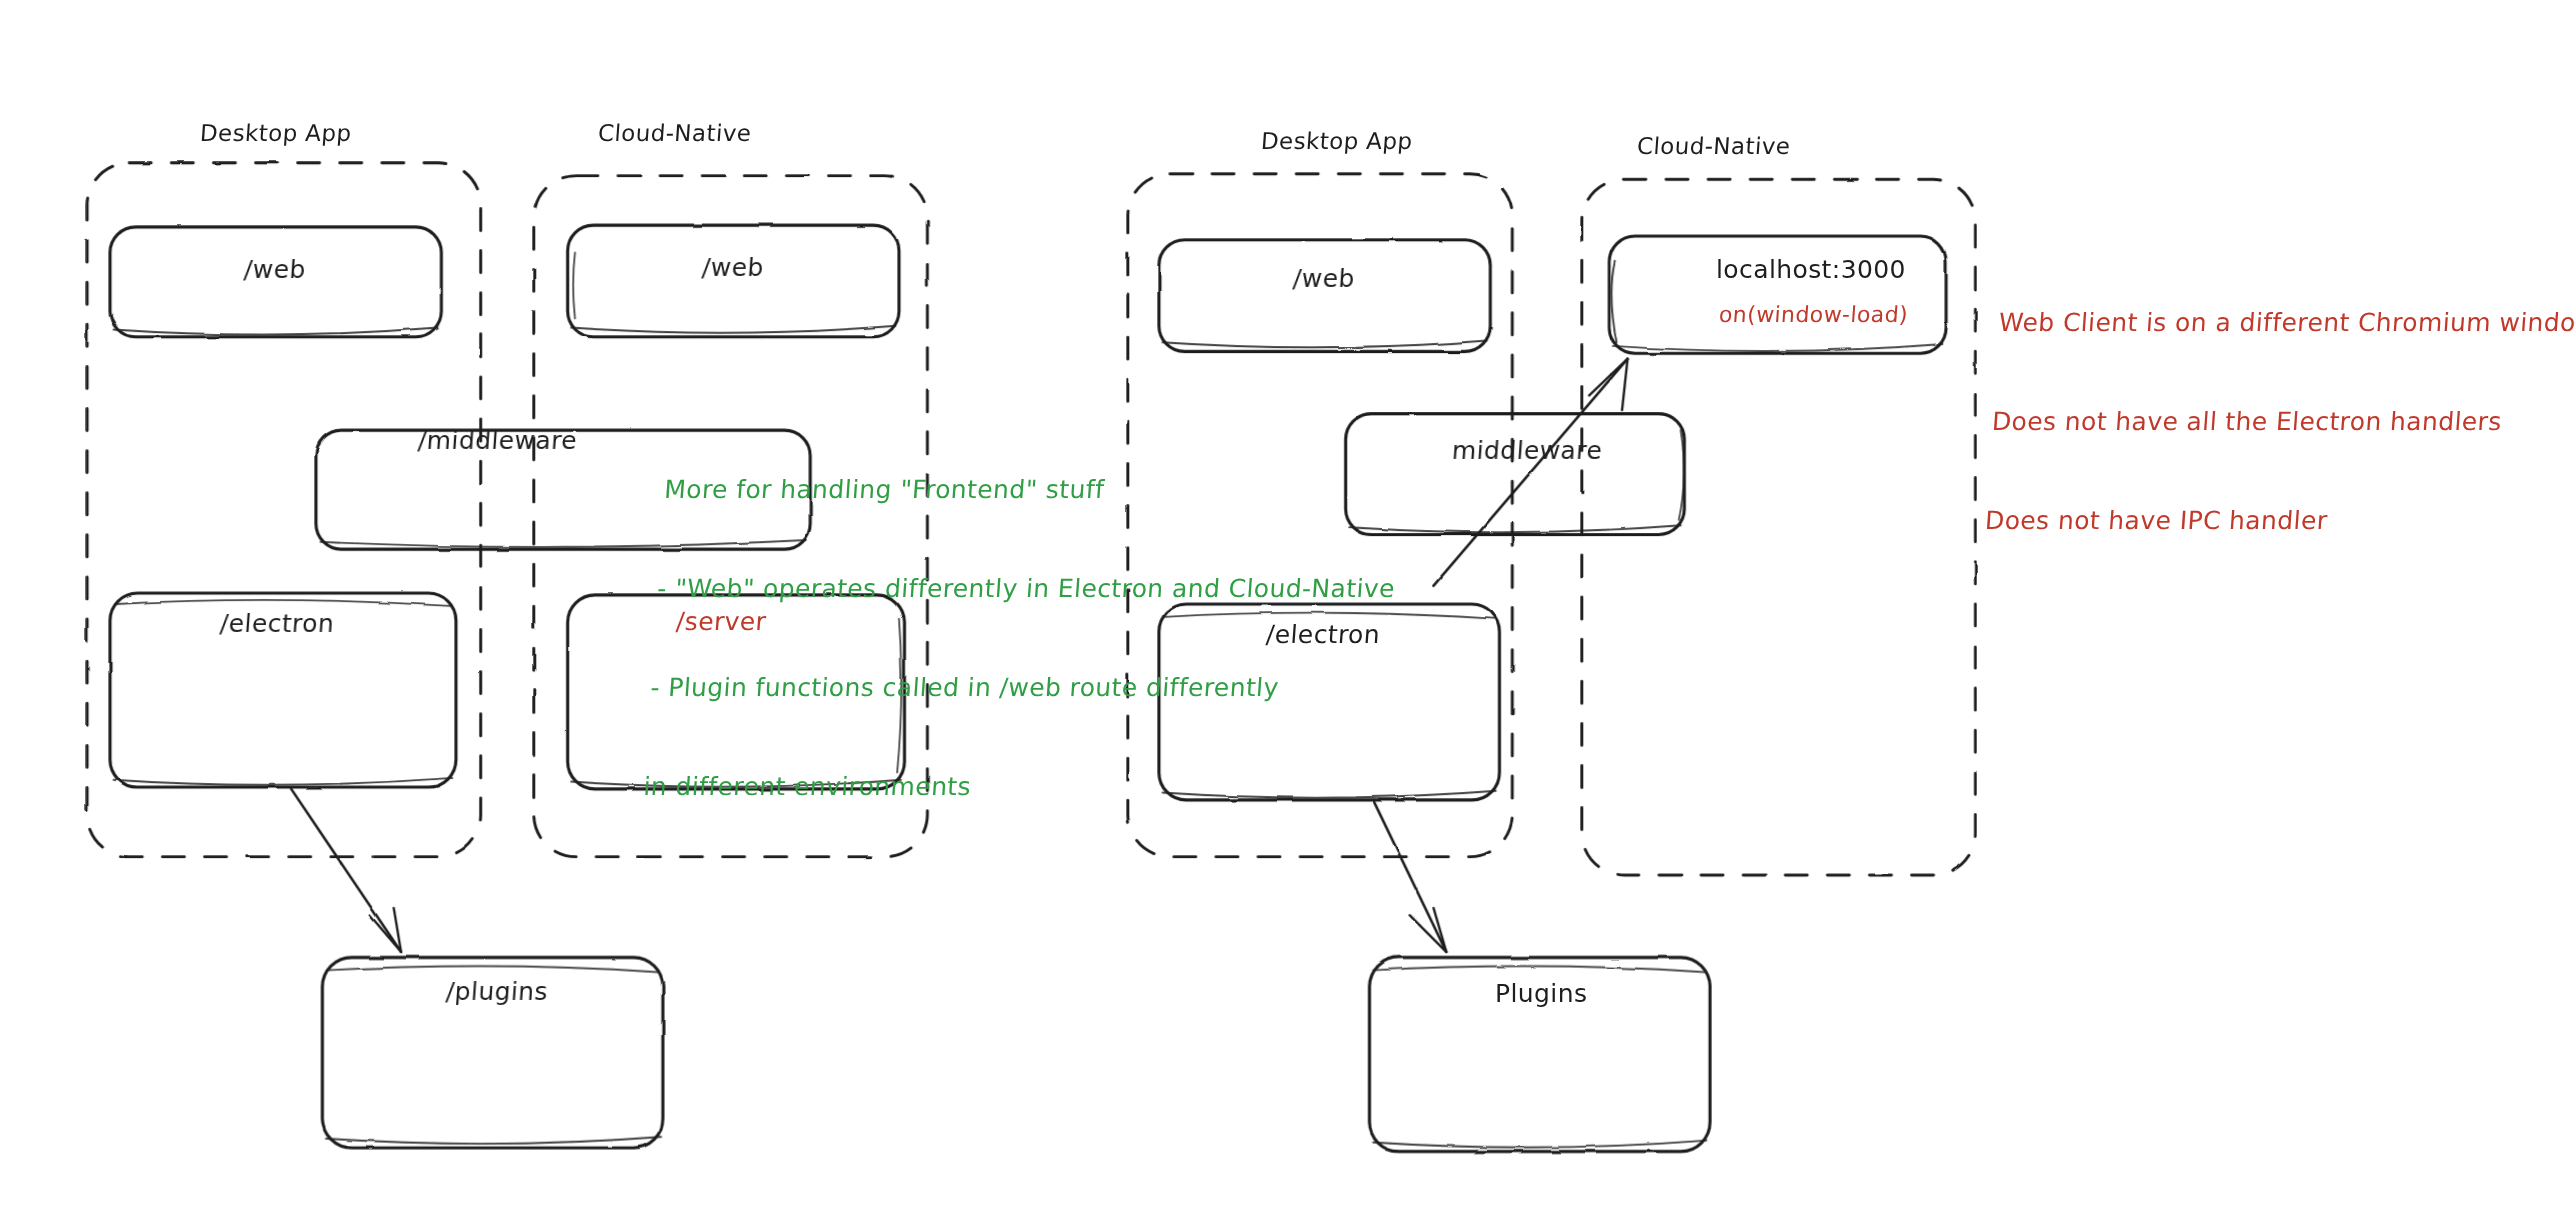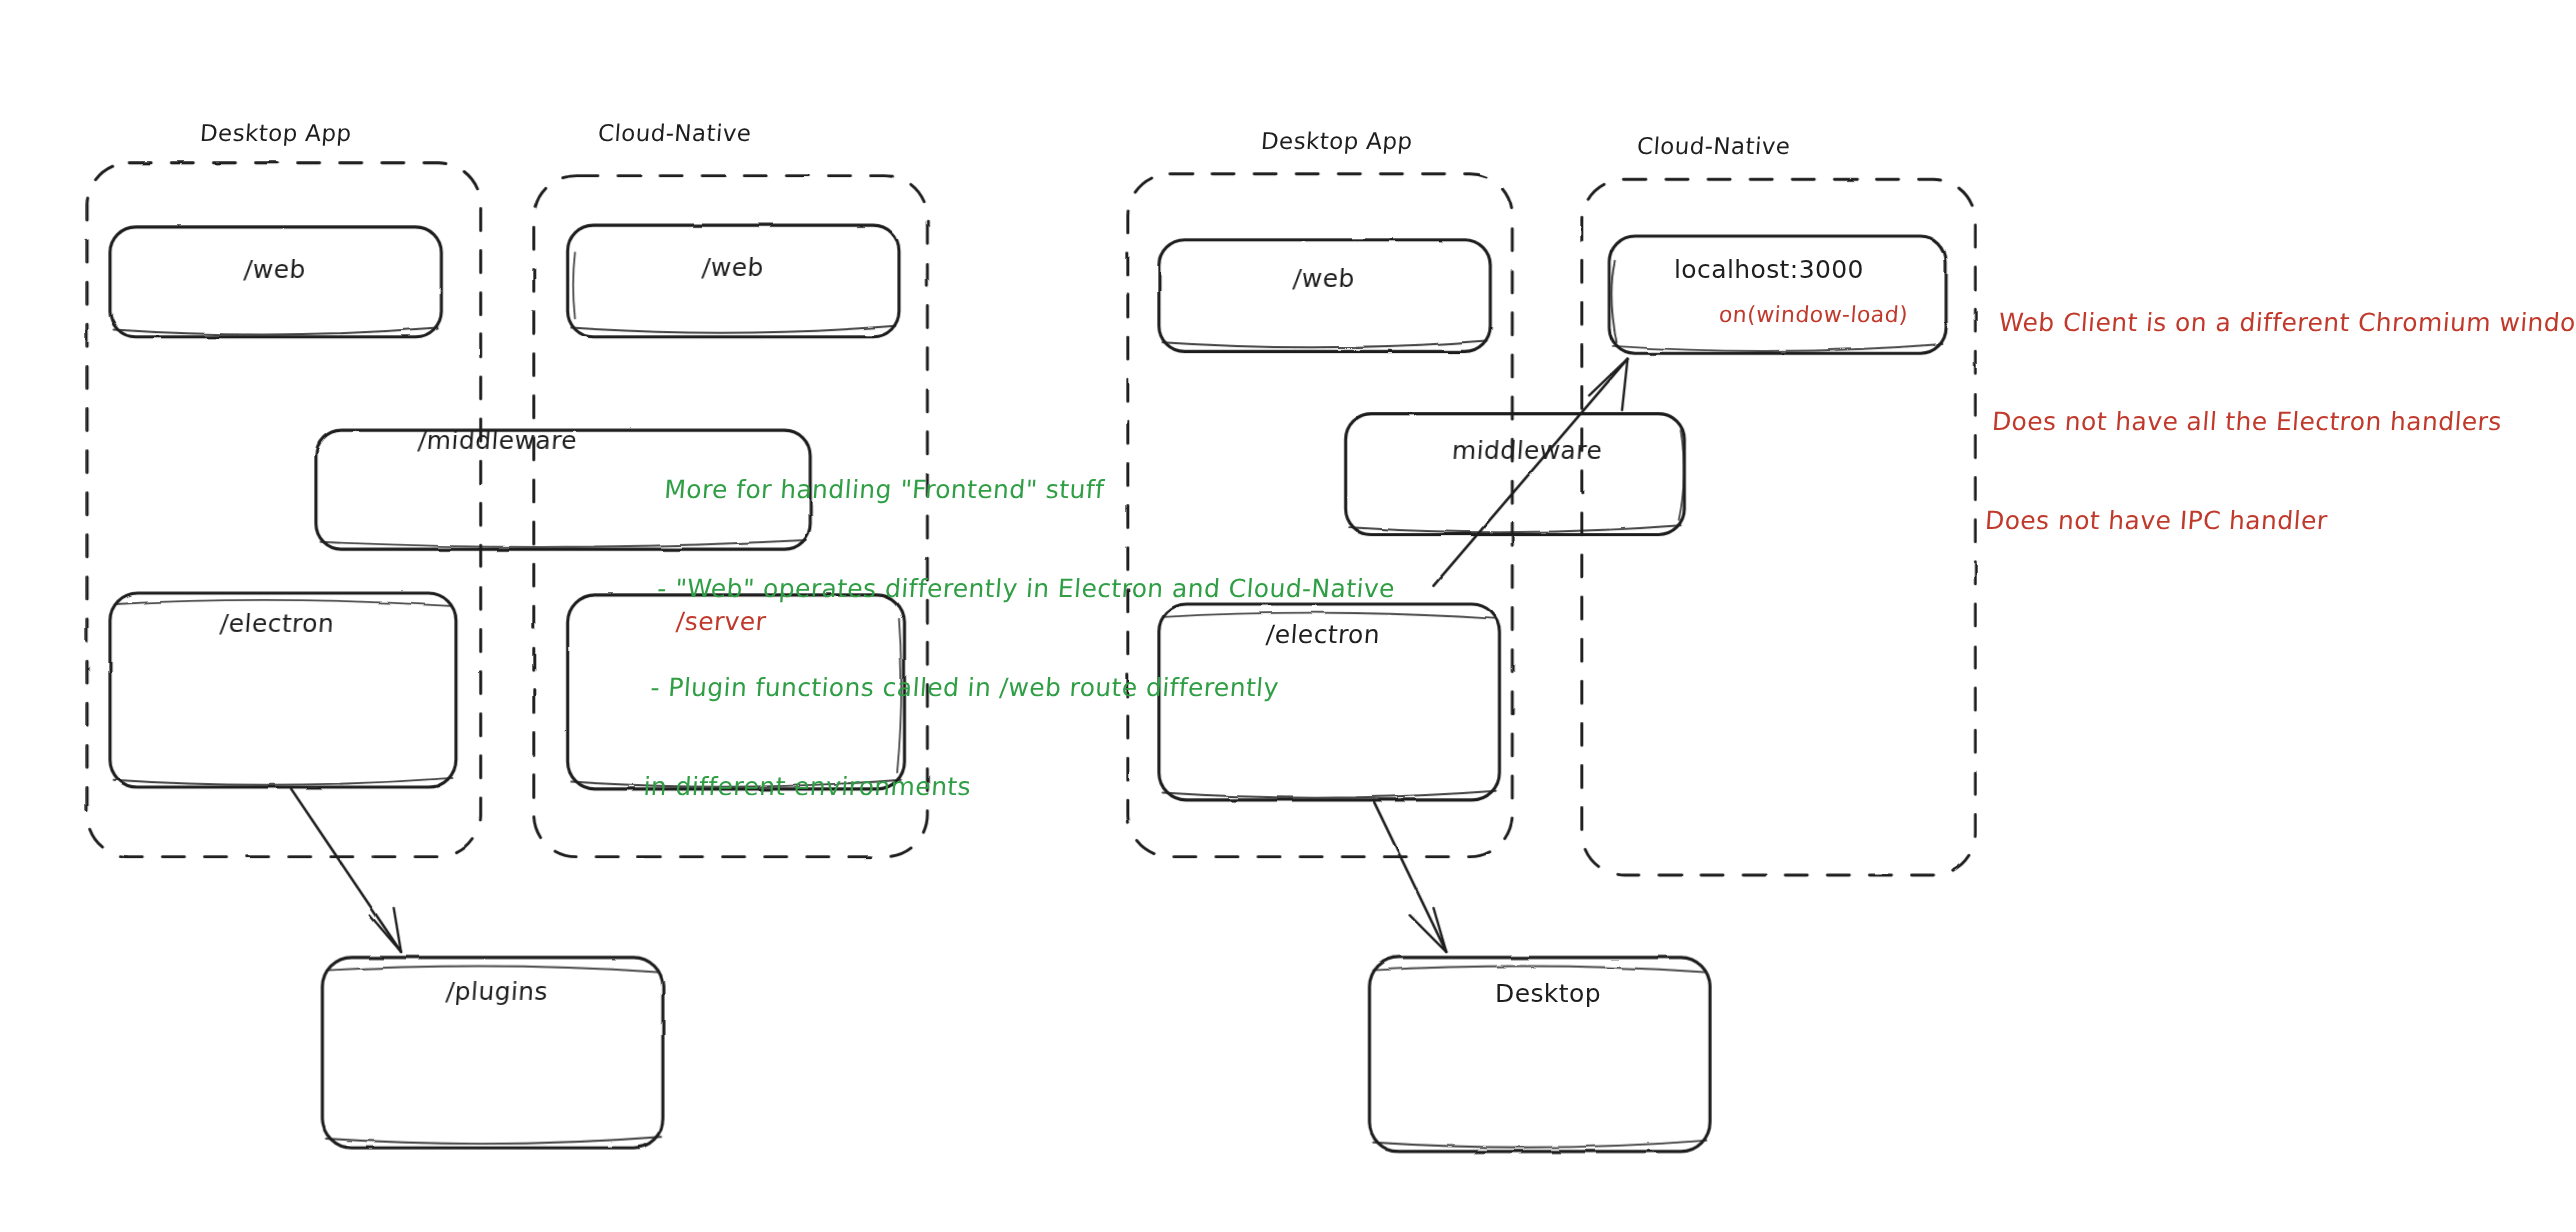--- a/index.html
+++ b/index.html
@@ -203,29 +203,29 @@
     <div>- Plugin functions called in /web route differently</div>
     <div>in different environments</div>
   </div>
 
   <div class="txt group-label" style="left:1261px; top:130px;">Desktop App</div>
 
   <div class="txt group-label" style="left:1637px; top:135px;">Cloud-Native</div>
 
   <div class="txt node-label" style="left:1293px; top:266px;">/web</div>
 
-  <div class="txt node-label-plain" style="left:1674px; top:257px;">localhost:3000</div>
+  <div class="txt node-label-plain" style="left:1716px; top:257px;">localhost:3000</div>
 
   <div class="txt sub-red" style="left:1719px; top:304px;">on(window-load)</div>
 
   <div class="txt node-label" style="left:1452px; top:438px;">middleware</div>
 
   <div class="txt node-label" style="left:1266px; top:622px;">/electron</div>
 
-  <div class="txt node-label-plain" style="left:1495px; top:981px;">Desktop</div>
+  <div class="txt node-label-plain" style="left:1495px; top:981px;">Plugins</div>
 
   <div class="txt annot annot-red" style="left:1992px; top:240px;">
     <div>Web Client is on a different Chromium window</div>
     <div>Does not have all the Electron handlers</div>
     <div>Does not have IPC handler</div>
   </div>
 
 </div>
 
 

